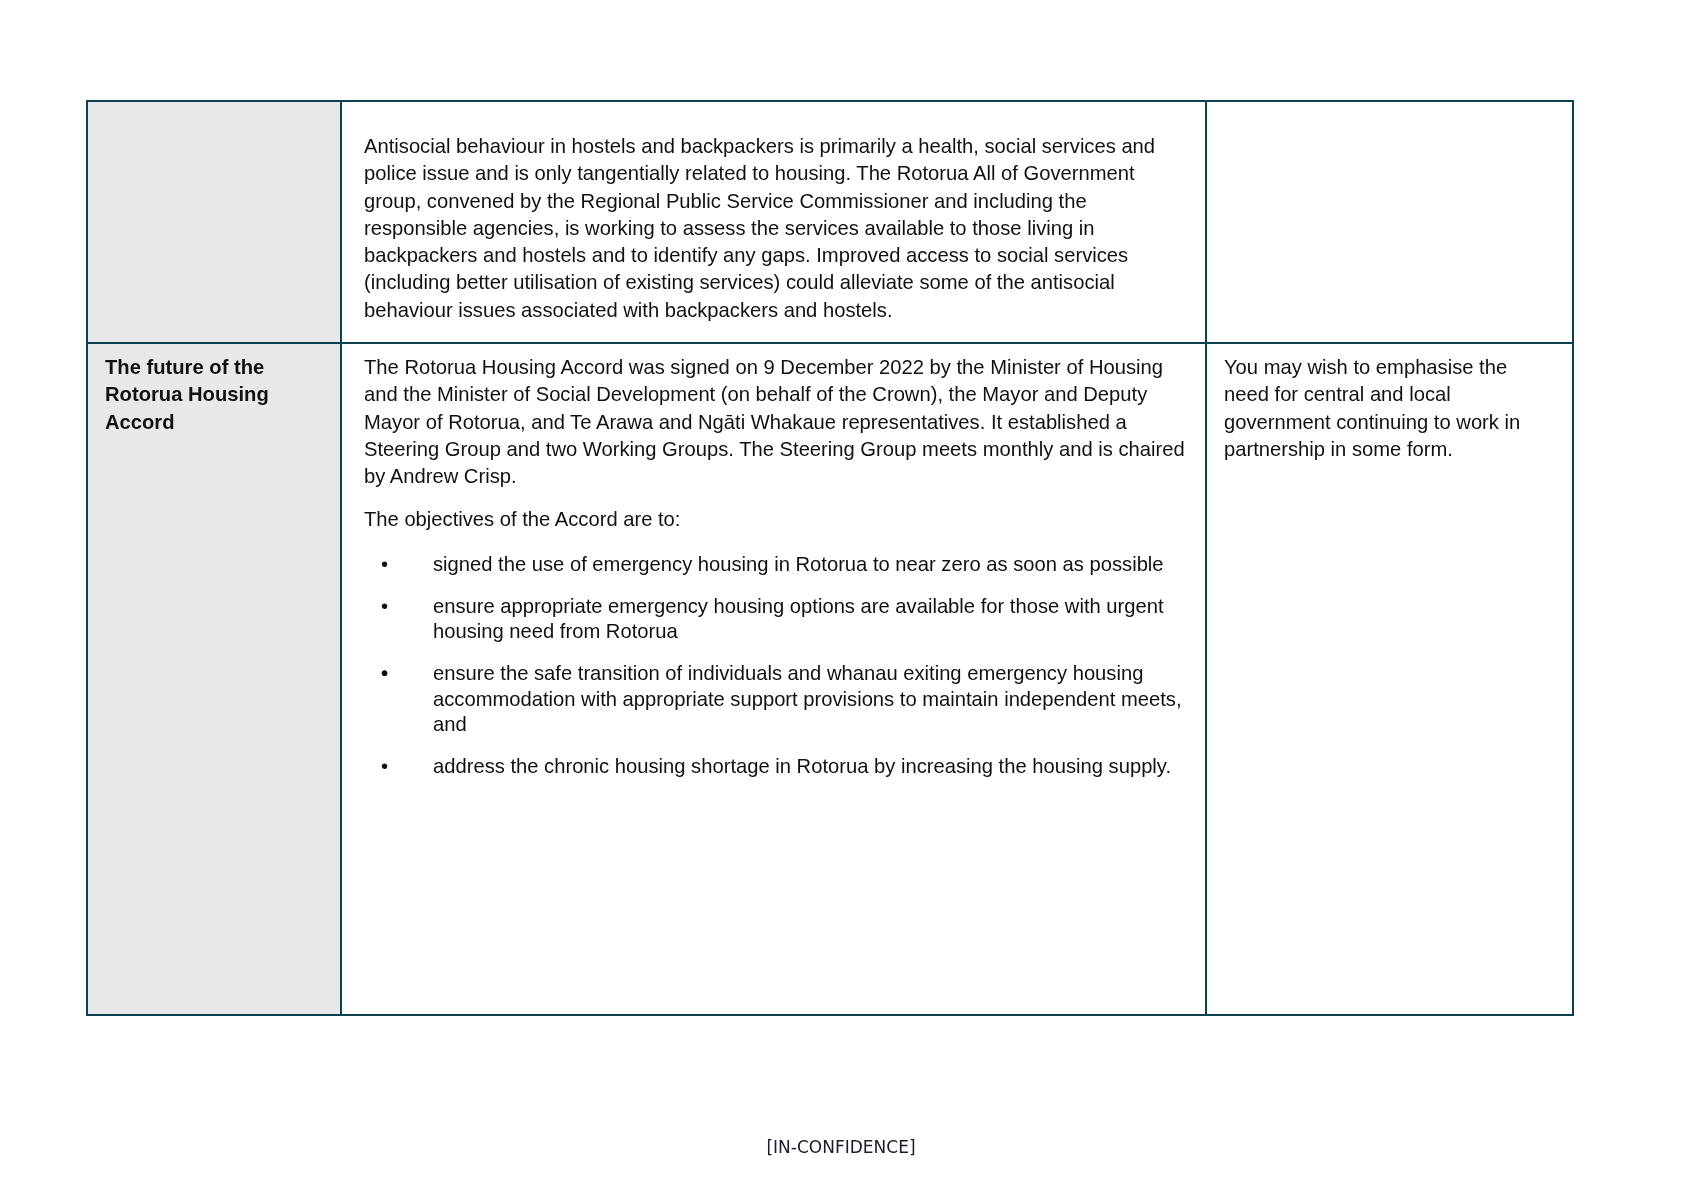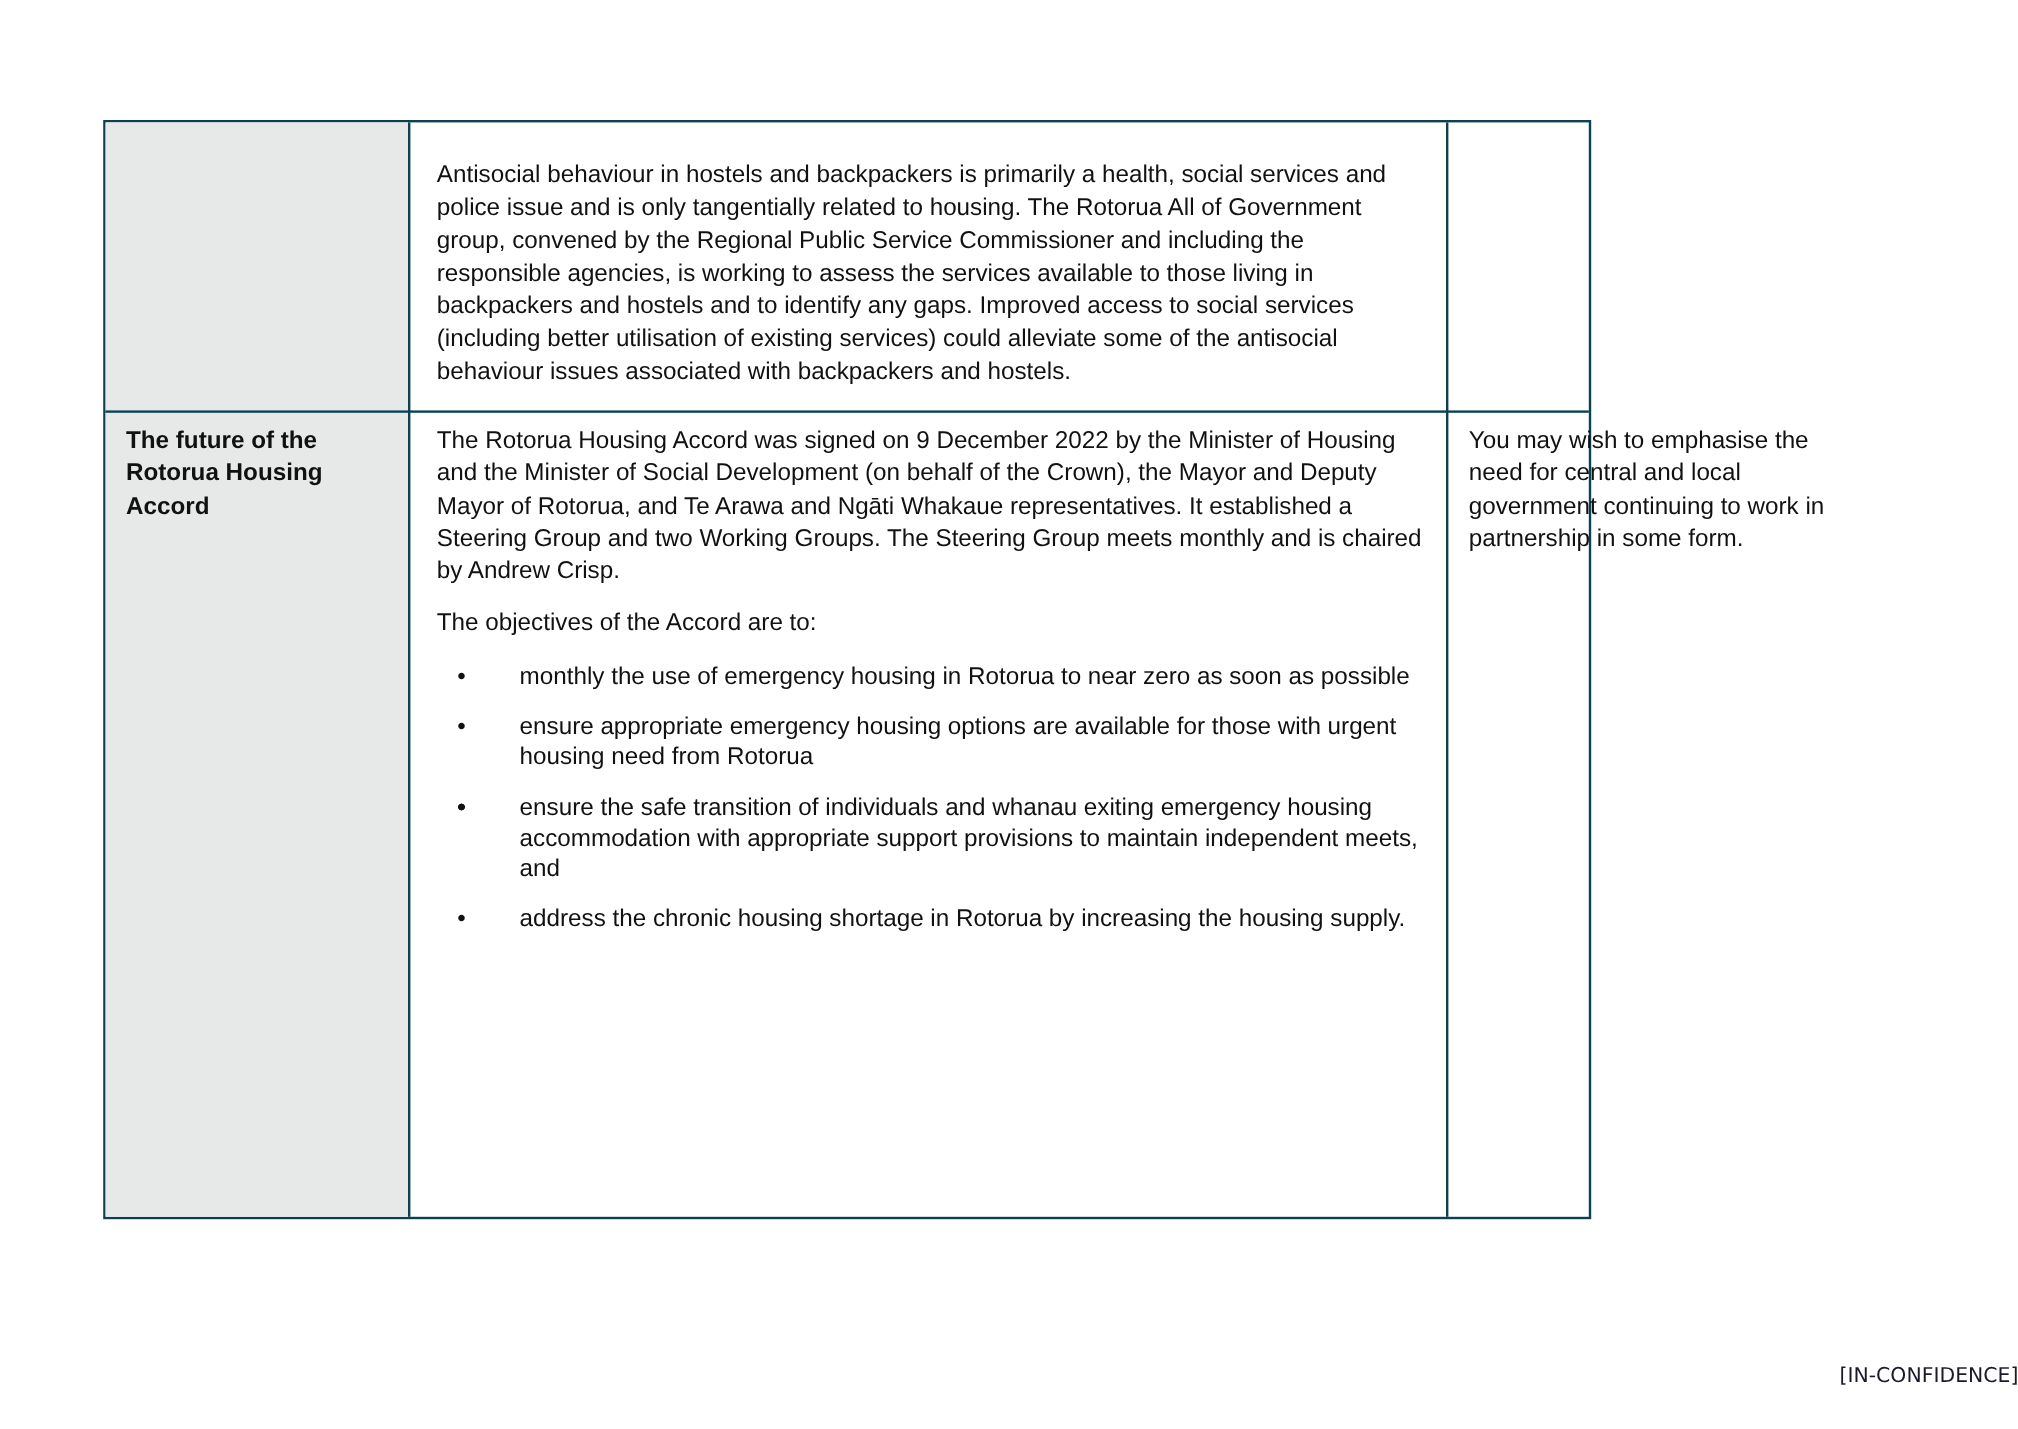--- a/index.html
+++ b/index.html
@@ -2,34 +2,34 @@
 <html><head>
 <meta charset="utf-8">
 <style>
   html, body { margin: 0; padding: 0; }
   body {
     width: 1682px; height: 1191px; background: #ffffff; position: relative;
     font-family: "Liberation Sans", sans-serif; color: #111;
     overflow: hidden;
   }
   .tbl {
-    position: absolute; left: 86px; top: 100px; width: 1240px; height: 916px;
+    position: absolute; left: 86px; top: 100px; width: 1488px; height: 916px;
     border: 2px solid #0d4152; box-sizing: border-box;
   }
   .cell { position: absolute; box-sizing: border-box; }
   .gray { background: #e7e8e8; }
   .vline { position: absolute; width: 2px; background: #0d4152; top: 0; bottom: 0; }
   .hline { position: absolute; height: 2px; background: #0d4152; left: 0; right: 0; }
   .txt { font-size: 20.2px; line-height: 27.3px; margin: 0; }
   .bold { font-weight: bold; }
   ul.bullets { list-style: none; margin: 0; padding: 0; }
   ul.bullets li { position: relative; padding-left: 69px; font-size: 20.2px; line-height: 25.2px; margin-bottom: 17px; }
   ul.bullets li .dot { position: absolute; left: 17px; top: 0; }
   .footer {
-    position: absolute; top: 1137px; left: 0; width: 1682px; text-align: right;
+    position: absolute; top: 1137px; left: 0; width: 1682px; text-align: center;
     font-size: 17px; font-family: "DejaVu Sans", sans-serif; color: #1a1a2a;
   }
 </style>
 </head>
 <body>
 
 <div class="tbl">
 
   <div class="cell gray" style="left:0; top:0; width:252px; height:240px;">
     <span></span>
@@ -41,21 +41,21 @@
     <span></span>
   </div>
 
   <div class="cell gray" style="left:0; top:242px; width:252px; height:670px; padding:10px 32px 0 17px;">
     <p class="txt bold">The future of the Rotorua Housing Accord</p>
   </div>
   <div class="cell" style="left:254px; top:242px; width:863px; height:670px; padding:10px 18px 0 22px;">
     <p class="txt" style="margin-bottom:16px;">The Rotorua Housing Accord was signed on 9 December 2022 by the Minister of Housing and the Minister of Social Development (on behalf of the Crown), the Mayor and Deputy Mayor of Rotorua, and Te Arawa and Ngāti Whakaue representatives. It established a Steering Group and two Working Groups. The Steering Group meets monthly and is chaired by Andrew Crisp.</p>
     <p class="txt" style="margin-bottom:18px;">The objectives of the Accord are to:</p>
     <ul class="bullets">
-      <li><span class="dot">•</span><span>monthly the use of emergency housing in Rotorua to near zero as soon as possible</span></li>
+      <li><span class="dot">•</span><span>signed the use of emergency housing in Rotorua to near zero as soon as possible</span></li>
       <li><span class="dot">•</span><span>ensure appropriate emergency housing options are available for those with urgent housing need from Rotorua</span></li>
       <li><span class="dot">•</span></li>
       <li><span class="dot">•</span></li>
       <li><span class="dot">•</span><span>ensure the safe transition of individuals and whanau exiting emergency housing accommodation with appropriate support provisions to maintain independent meets, and</span></li>
       <li><span class="dot">•</span><span>address the chronic housing shortage in Rotorua by increasing the housing supply.</span></li>
     </ul>
   </div>
   <div class="cell" style="left:1119px; top:242px; width:365px; height:670px; padding:10px 16px 0 17px;">
     <p class="txt">You may wish to emphasise the need for central and local government continuing to work in partnership in some form.</p>
   </div>

